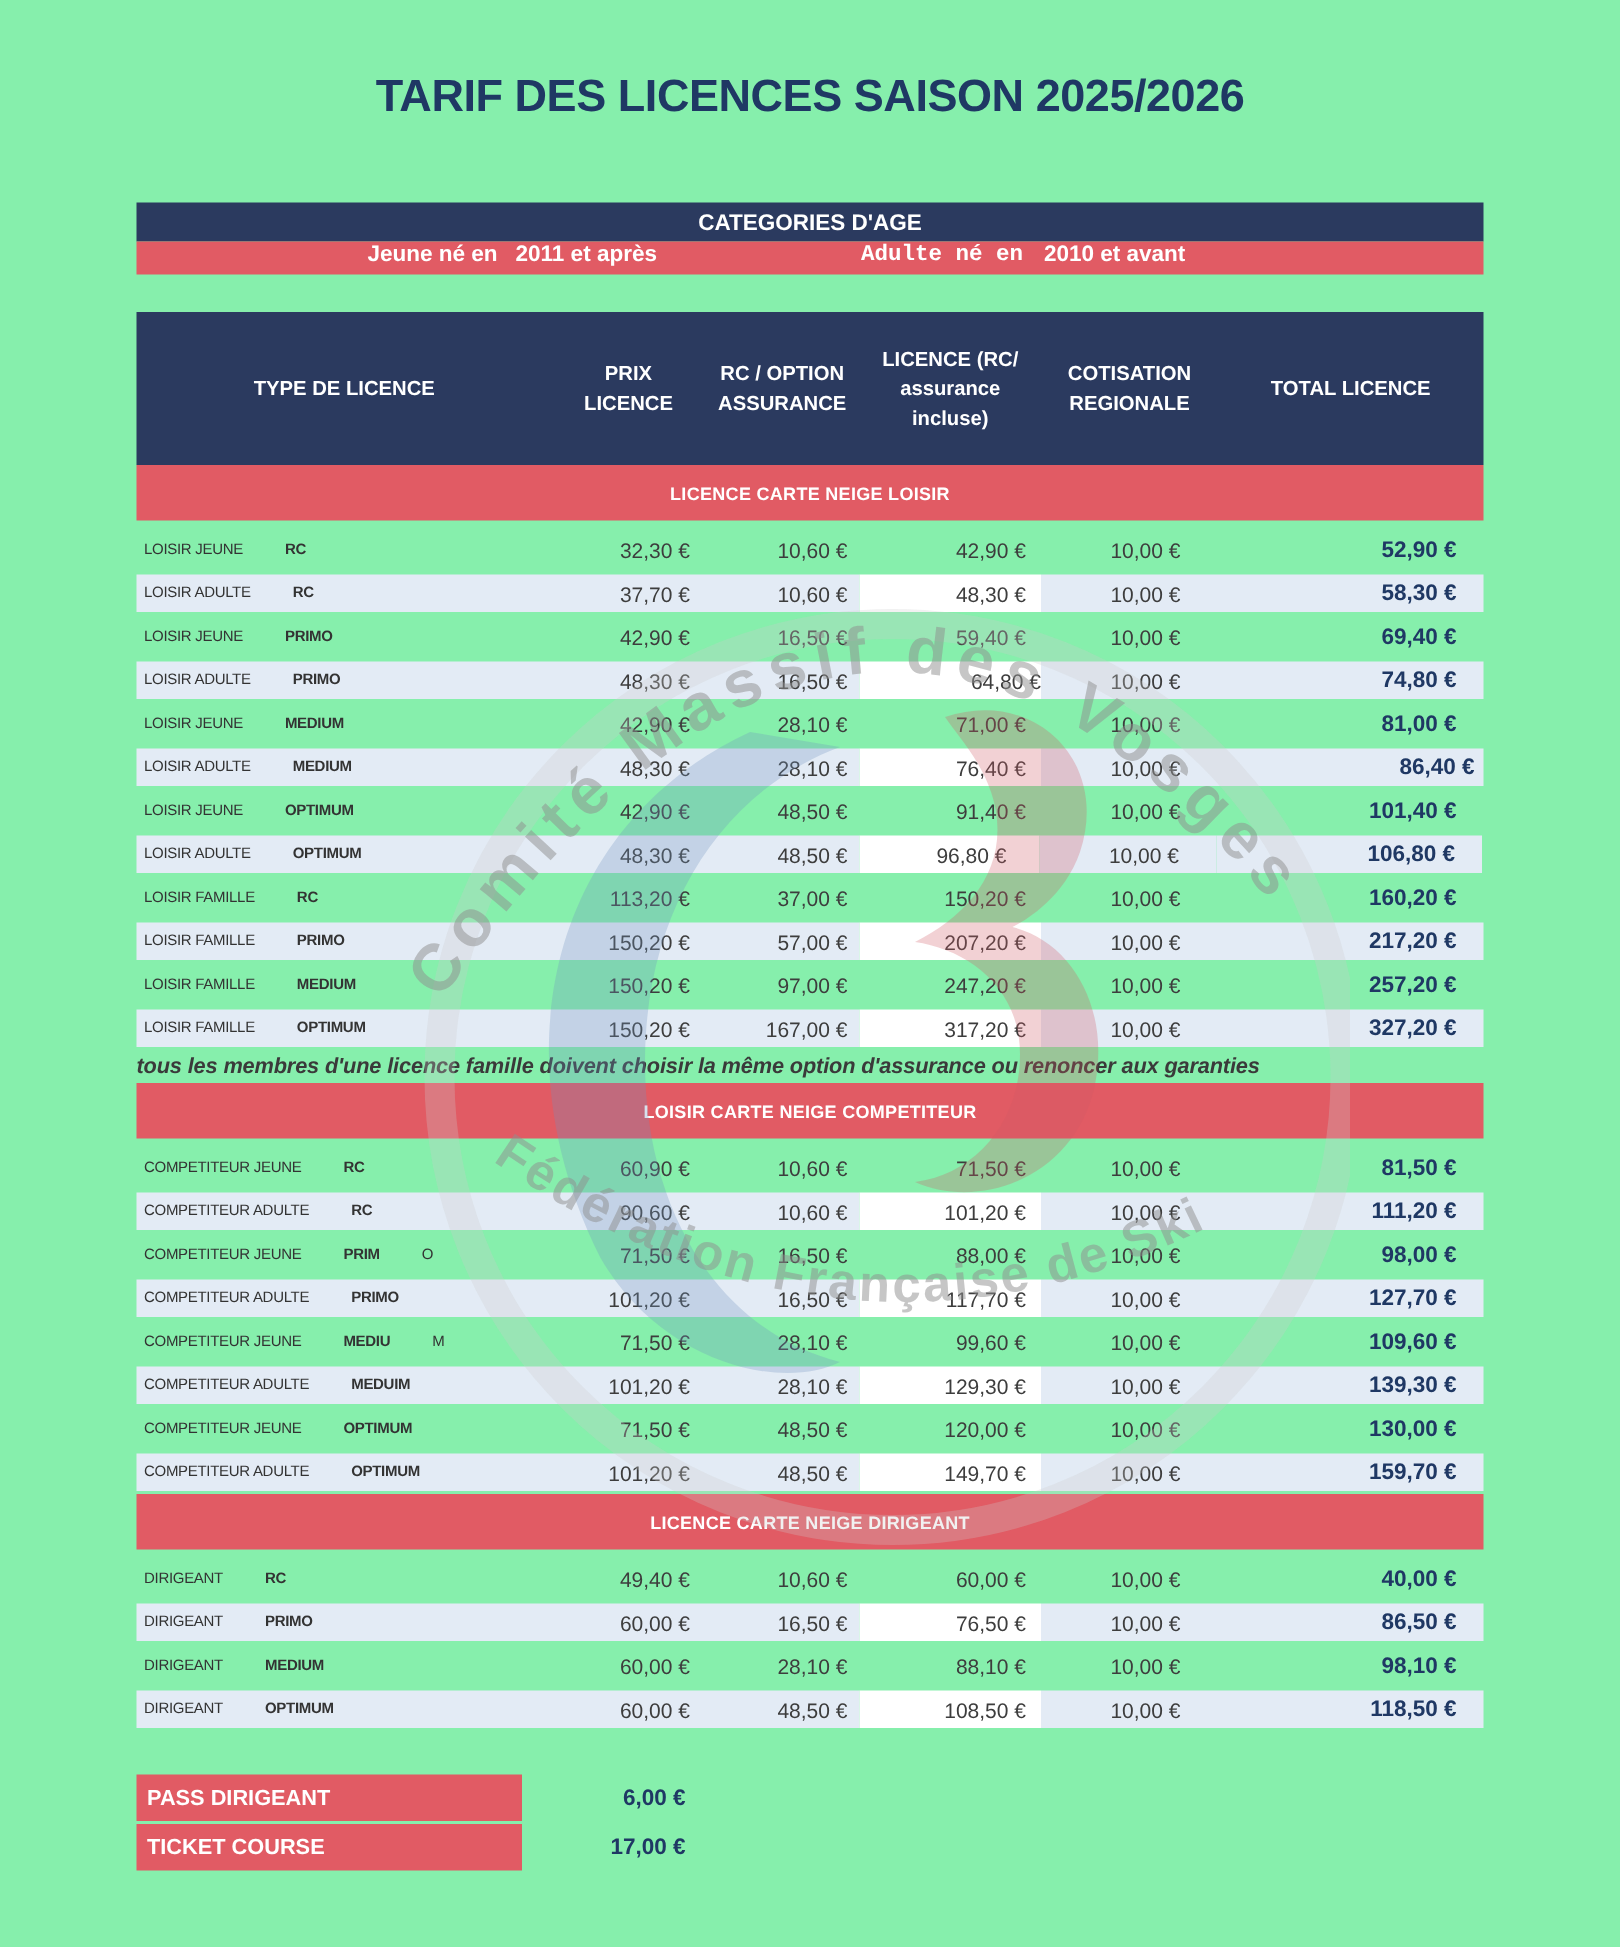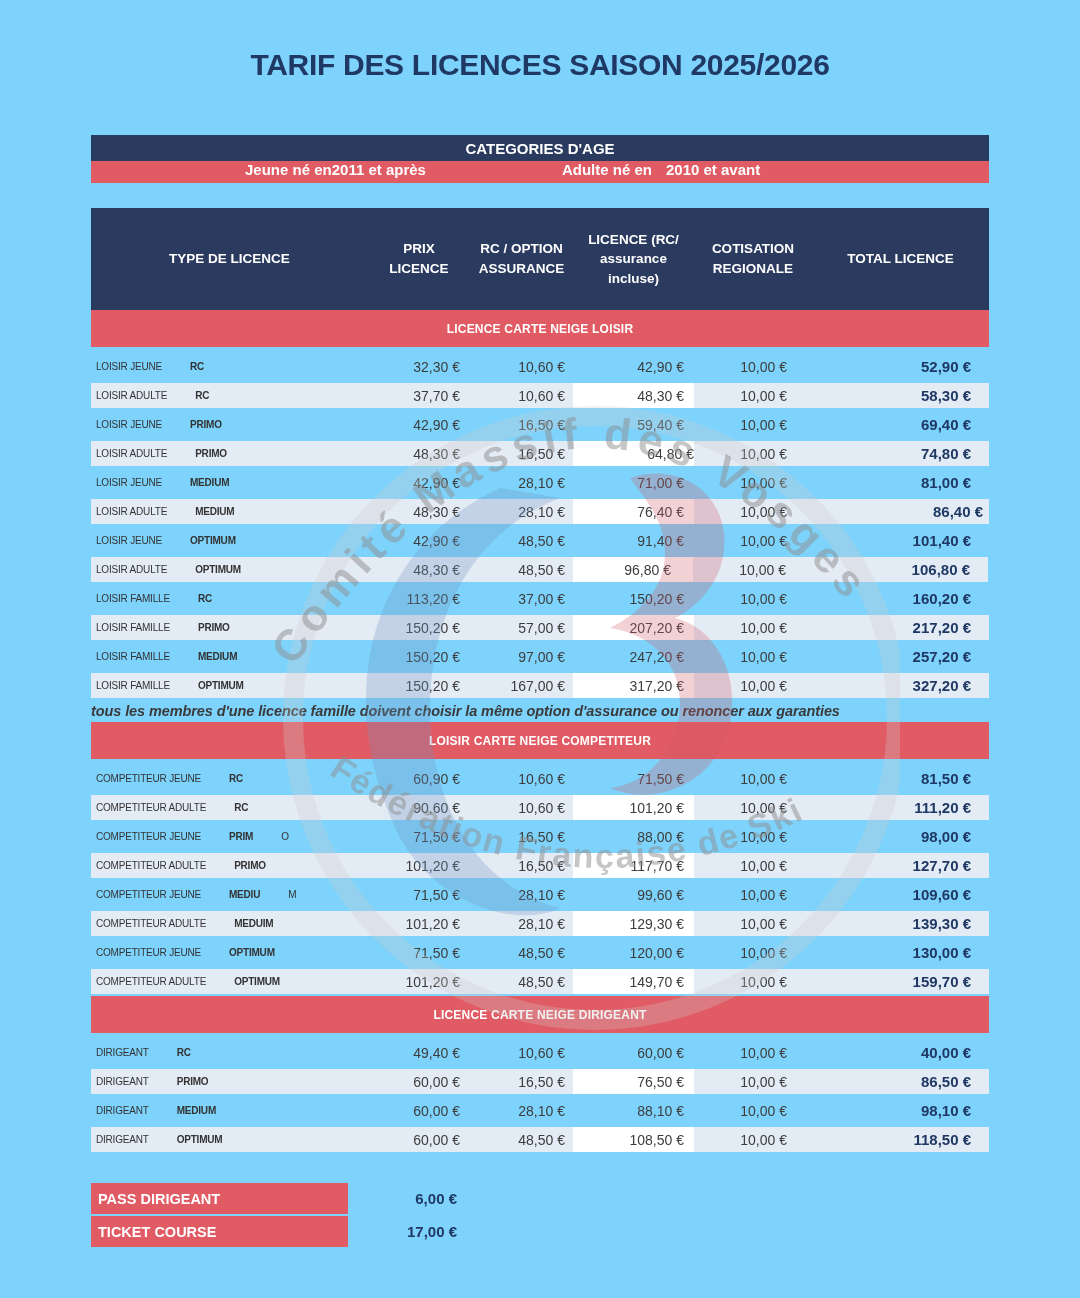--- a/index.html
+++ b/index.html
@@ -1,29 +1,29 @@
 <!DOCTYPE html>
 <html><head>
 <meta charset="utf-8">
 <style>
   html,body{margin:0;padding:0;background:#ffffff;}
-  .page{position:relative;width:1080px;height:1298px;background:#7dd3fc;overflow:hidden;
+  .page{position:relative;width:1080px;height:1298px;background:#86efac;overflow:hidden;
         font-family:"Liberation Sans", sans-serif;}
   .title{position:absolute;top:48px;left:0;width:100%;text-align:center;
          font-size:30px;font-weight:bold;color:#1f3864;letter-spacing:-0.3px;}
 
   
   .cat{position:absolute;left:91px;top:135px;width:898px;}
   .cat-head{height:26px;background:#2b3a5f;color:#fff;font-weight:bold;font-size:15px;
             display:flex;align-items:center;justify-content:center;}
   .cat-row{height:22px;background:#e15b64;color:#fff;font-weight:bold;font-size:15px;
            display:flex;}
   .cat-row .l1{margin-left:154px;}
-  .cat-row .v1{}
-  .cat-row .l2{margin-left:136px;}
+  .cat-row .v1{margin-left:12px;}
+  .cat-row .l2{margin-left:136px;font-family:Liberation Mono, monospace;}
   .cat-row .v2{margin-left:14px;}
 
   
   .main{position:absolute;left:91px;top:208px;width:898px;}
   .thead{display:flex;background:#2b3a5f;color:#fff;height:102px;align-items:center;}
   .th{box-sizing:border-box;display:flex;align-items:center;justify-content:center;
       text-align:center;font-weight:bold;font-size:13.5px;line-height:1.45;padding:0 6px;}
   .banner{height:37px;background:#e15b64;color:#fff;font-weight:bold;font-size:12px;
           display:flex;align-items:center;justify-content:center;letter-spacing:0.2px;}
   .rows{margin-top:5px;}

